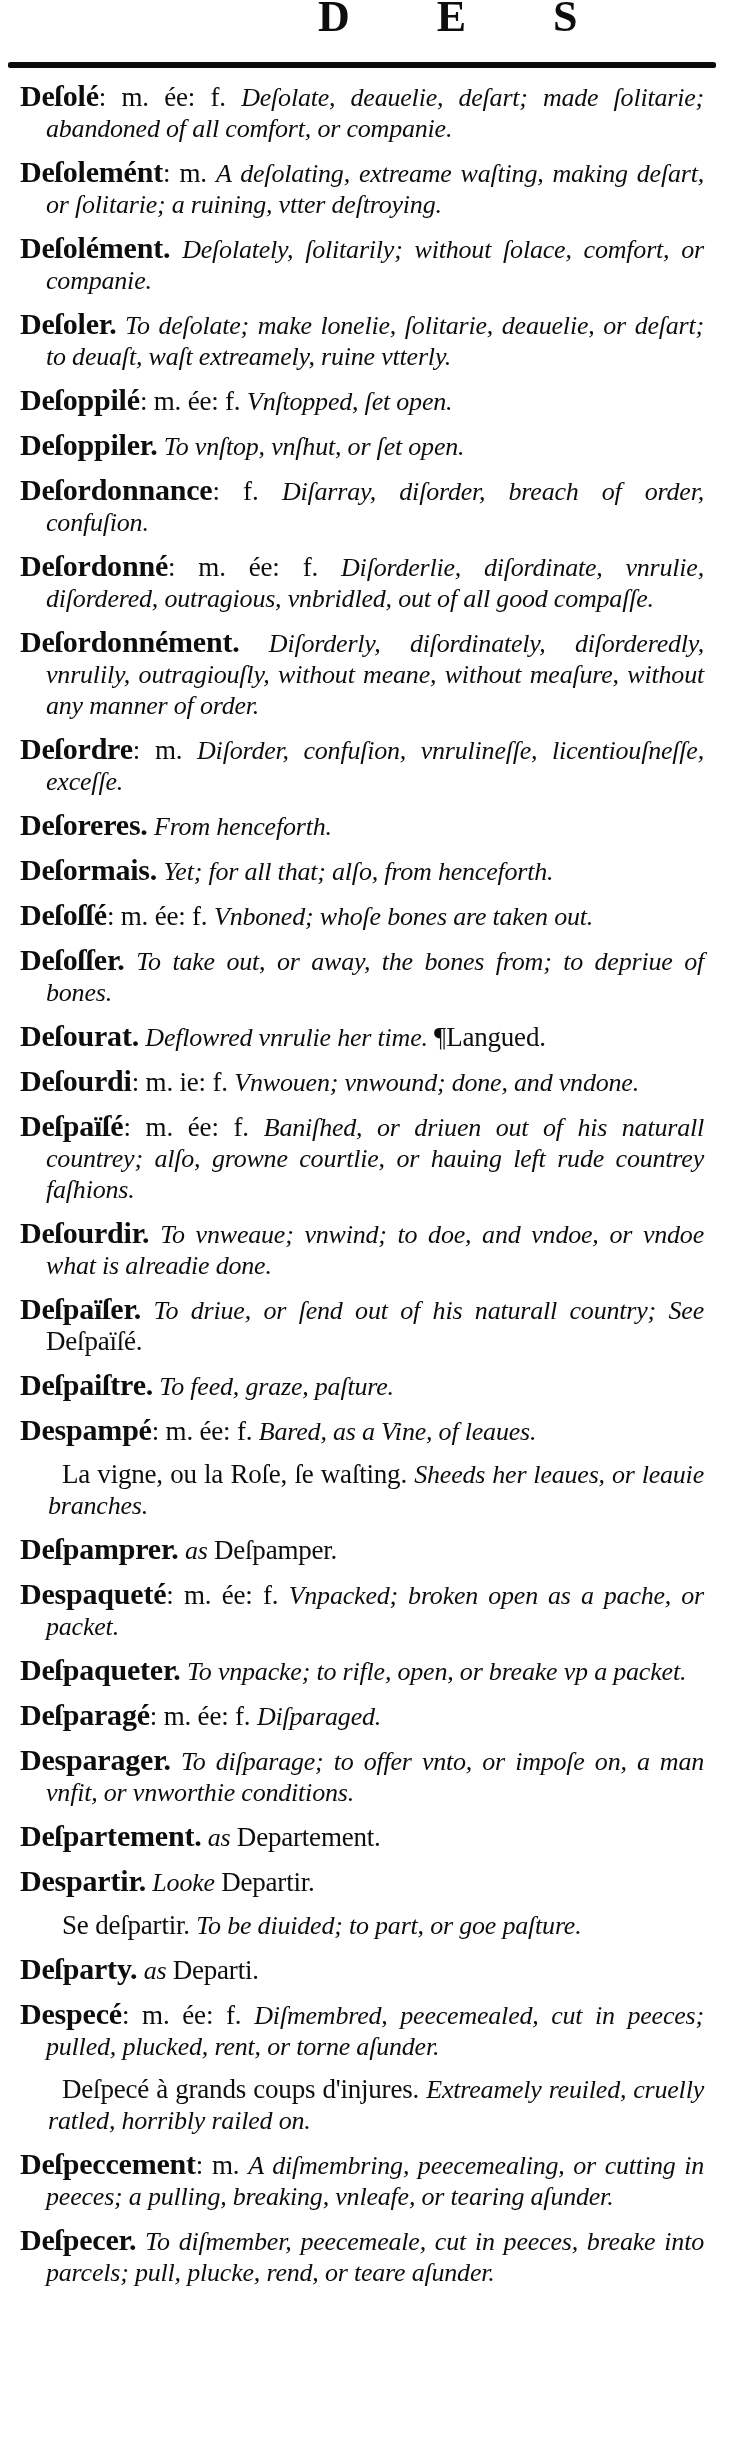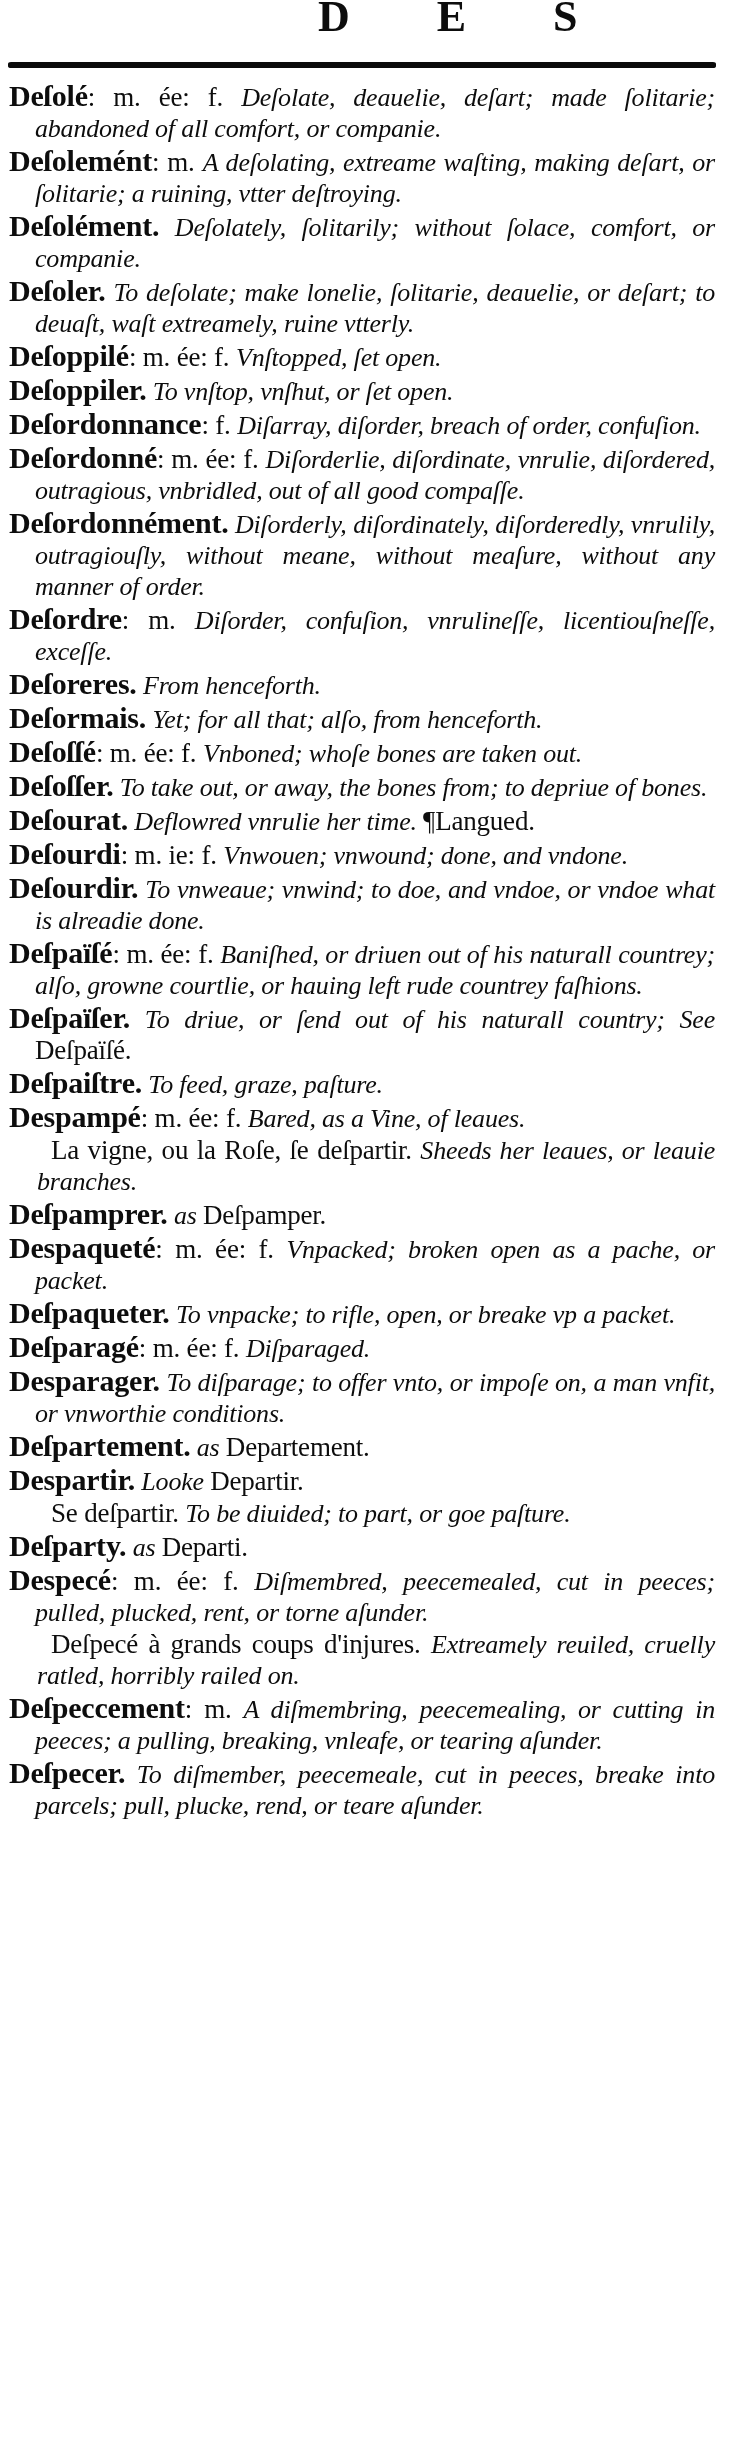--- a/index.html
+++ b/index.html
@@ -31,21 +31,21 @@
   .rule {
     height: 6px;
     background: #0b0b0b;
     margin: 28px 0 0 0;
     border-radius: 3px / 2px;
   }
   .entries {
     margin-top: 12px;
   }
   .entries p {
-    margin: 1px;
+    margin: 12px;
     text-align: justify;
     font-size: 27px;
     line-height: 31px;
     padding-left: 26px;
     text-indent: -26px;
     letter-spacing: -0.2px;
   }
   .entries p.sub {
     padding-left: 28px;
     text-indent: 14px;
@@ -81,26 +81,26 @@
       <p class="entry"><span class="head">Deſordonnance</span><span class="rom">: f. </span><span class="ital">Diſarray, diſorder, breach of order, confuſion.</span></p>
       <p class="entry"><span class="head">Deſordonné</span><span class="rom">: m. ée: f. </span><span class="ital">Diſorderlie, diſordinate, vnrulie, diſordered, outragious, vnbridled, out of all good compaſſe.</span></p>
       <p class="entry"><span class="head">Deſordonnément.</span><span class="ital"> Diſorderly, diſordinately, diſorderedly, vnrulily, outragiouſly, without meane, without meaſure, without any manner of order.</span></p>
       <p class="entry"><span class="head">Deſordre</span><span class="rom">: m. </span><span class="ital">Diſorder, confuſion, vnrulineſſe, licentiouſneſſe, exceſſe.</span></p>
       <p class="entry"><span class="head">Deſoreres.</span><span class="ital"> From henceforth.</span></p>
       <p class="entry"><span class="head">Deſormais.</span><span class="ital"> Yet; for all that; alſo, from henceforth.</span></p>
       <p class="entry"><span class="head">Deſoſſé</span><span class="rom">: m. ée: f. </span><span class="ital">Vnboned; whoſe bones are taken out.</span></p>
       <p class="entry"><span class="head">Deſoſſer.</span><span class="ital"> To take out, or away, the bones from; to depriue of bones.</span></p>
       <p class="entry"><span class="head">Deſourat.</span><span class="ital"> Deflowred vnrulie her time.  </span><span class="rom">¶Langued.</span></p>
       <p class="entry"><span class="head">Deſourdi</span><span class="rom">: m. ie: f. </span><span class="ital">Vnwouen; vnwound; done, and vndone.</span></p>
+      <p class="entry"><span class="head">Deſpaïſé</span><span class="rom">: m. ée: f. </span><span class="ital">Baniſhed, or driuen out of his naturall countrey; alſo, growne courtlie, or hauing left rude countrey faſhions.</span></p>
       <p class="entry"><span class="head">Deſourdir.</span><span class="ital"> To vnweaue; vnwind; to doe, and vndoe, or vndoe what is alreadie done.</span></p>
-      <p class="entry"><span class="head">Deſpaïſé</span><span class="rom">: m. ée: f. </span><span class="ital">Baniſhed, or driuen out of his naturall countrey; alſo, growne courtlie, or hauing left rude countrey faſhions.</span></p>
       <p class="entry"><span class="head">Deſpaïſer.</span><span class="ital"> To driue, or ſend out of his naturall country; See </span><span class="rom">Deſpaïſé.</span></p>
       <p class="entry"><span class="head">Deſpaiſtre.</span><span class="ital"> To feed, graze, paſture.</span></p>
       <p class="entry"><span class="head">Despampé</span><span class="rom">: m. ée: f. </span><span class="ital">Bared, as a Vine, of leaues.</span></p>
-      <p class="entry sub"><span class="rom">La vigne, ou la Roſe, ſe deſpartir.  </span><span class="ital">Sheeds her leaues, or leauie branches.</span></p>
+      <p class="entry sub"><span class="rom">La vigne, ou la Roſe, ſe waſting.  </span><span class="ital">Sheeds her leaues, or leauie branches.</span></p>
       <p class="entry"><span class="head">Deſpamprer.</span><span class="ital"> as </span><span class="rom">Deſpamper.</span></p>
       <p class="entry"><span class="head">Despaqueté</span><span class="rom">: m. ée: f. </span><span class="ital">Vnpacked; broken open as a pache, or packet.</span></p>
       <p class="entry"><span class="head">Deſpaqueter.</span><span class="ital"> To vnpacke; to rifle, open, or breake vp a packet.</span></p>
       <p class="entry"><span class="head">Deſparagé</span><span class="rom">: m. ée: f. </span><span class="ital">Diſparaged.</span></p>
       <p class="entry"><span class="head">Desparager.</span><span class="ital"> To diſparage; to offer vnto, or impoſe on, a man vnfit, or vnworthie conditions.</span></p>
       <p class="entry"><span class="head">Deſpartement.</span><span class="ital"> as </span><span class="rom">Departement.</span></p>
       <p class="entry"><span class="head">Despartir.</span><span class="ital"> Looke </span><span class="rom">Departir.</span></p>
       <p class="entry sub"><span class="rom">Se deſpartir.</span><span class="ital"> To be diuided; to part, or goe paſture.</span></p>
       <p class="entry"><span class="head">Deſparty.</span><span class="ital"> as </span><span class="rom">Departi.</span></p>
       <p class="entry"><span class="head">Despecé</span><span class="rom">: m. ée: f. </span><span class="ital">Diſmembred, peecemealed, cut in peeces; pulled, plucked, rent, or torne aſunder.</span></p>

